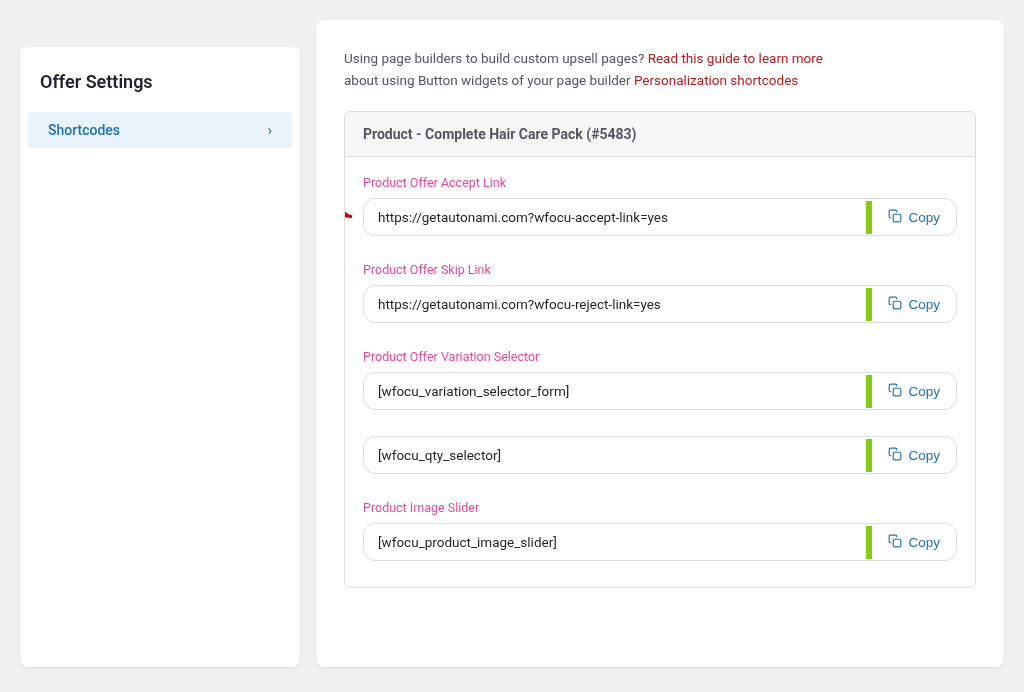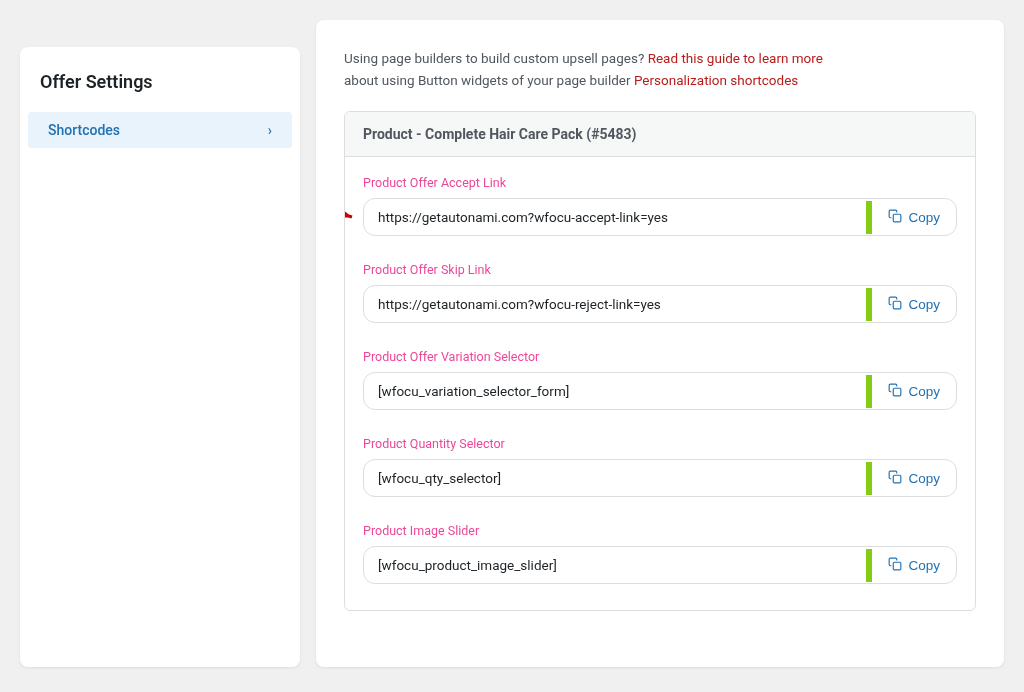--- a/index.html
+++ b/index.html
@@ -215,21 +215,20 @@
               <button class="copy-btn">
                 <span class="copy-icon"><svg width="14" height="14" viewBox="0 0 24 24" fill="none" stroke="#2271b1" stroke-width="2" stroke-linecap="round" stroke-linejoin="round">
                     <rect x="9" y="9" width="13" height="13" rx="2" ry="2"></rect>
                     <path d="M5 15H4a2 2 0 0 1-2-2V4a2 2 0 0 1 2-2h9a2 2 0 0 1 2 2v1"></path>
                   </svg></span>
                 <span>Copy</span>
               </button>
             </div>
           </div>
           <div class="shortcode-group">
-            <div class="shortcode-label">Product Quantity Selector</div>
             <div class="shortcode-row arrow-container">
               <div class="shortcode-value">[wfocu_qty_selector]</div>
               <button class="copy-btn">
                 <span class="copy-icon"><svg width="14" height="14" viewBox="0 0 24 24" fill="none" stroke="#2271b1" stroke-width="2" stroke-linecap="round" stroke-linejoin="round">
                     <rect x="9" y="9" width="13" height="13" rx="2" ry="2"></rect>
                     <path d="M5 15H4a2 2 0 0 1-2-2V4a2 2 0 0 1 2-2h9a2 2 0 0 1 2 2v1"></path>
                   </svg></span>
                 <span>Copy</span>
               </button>
             </div>

